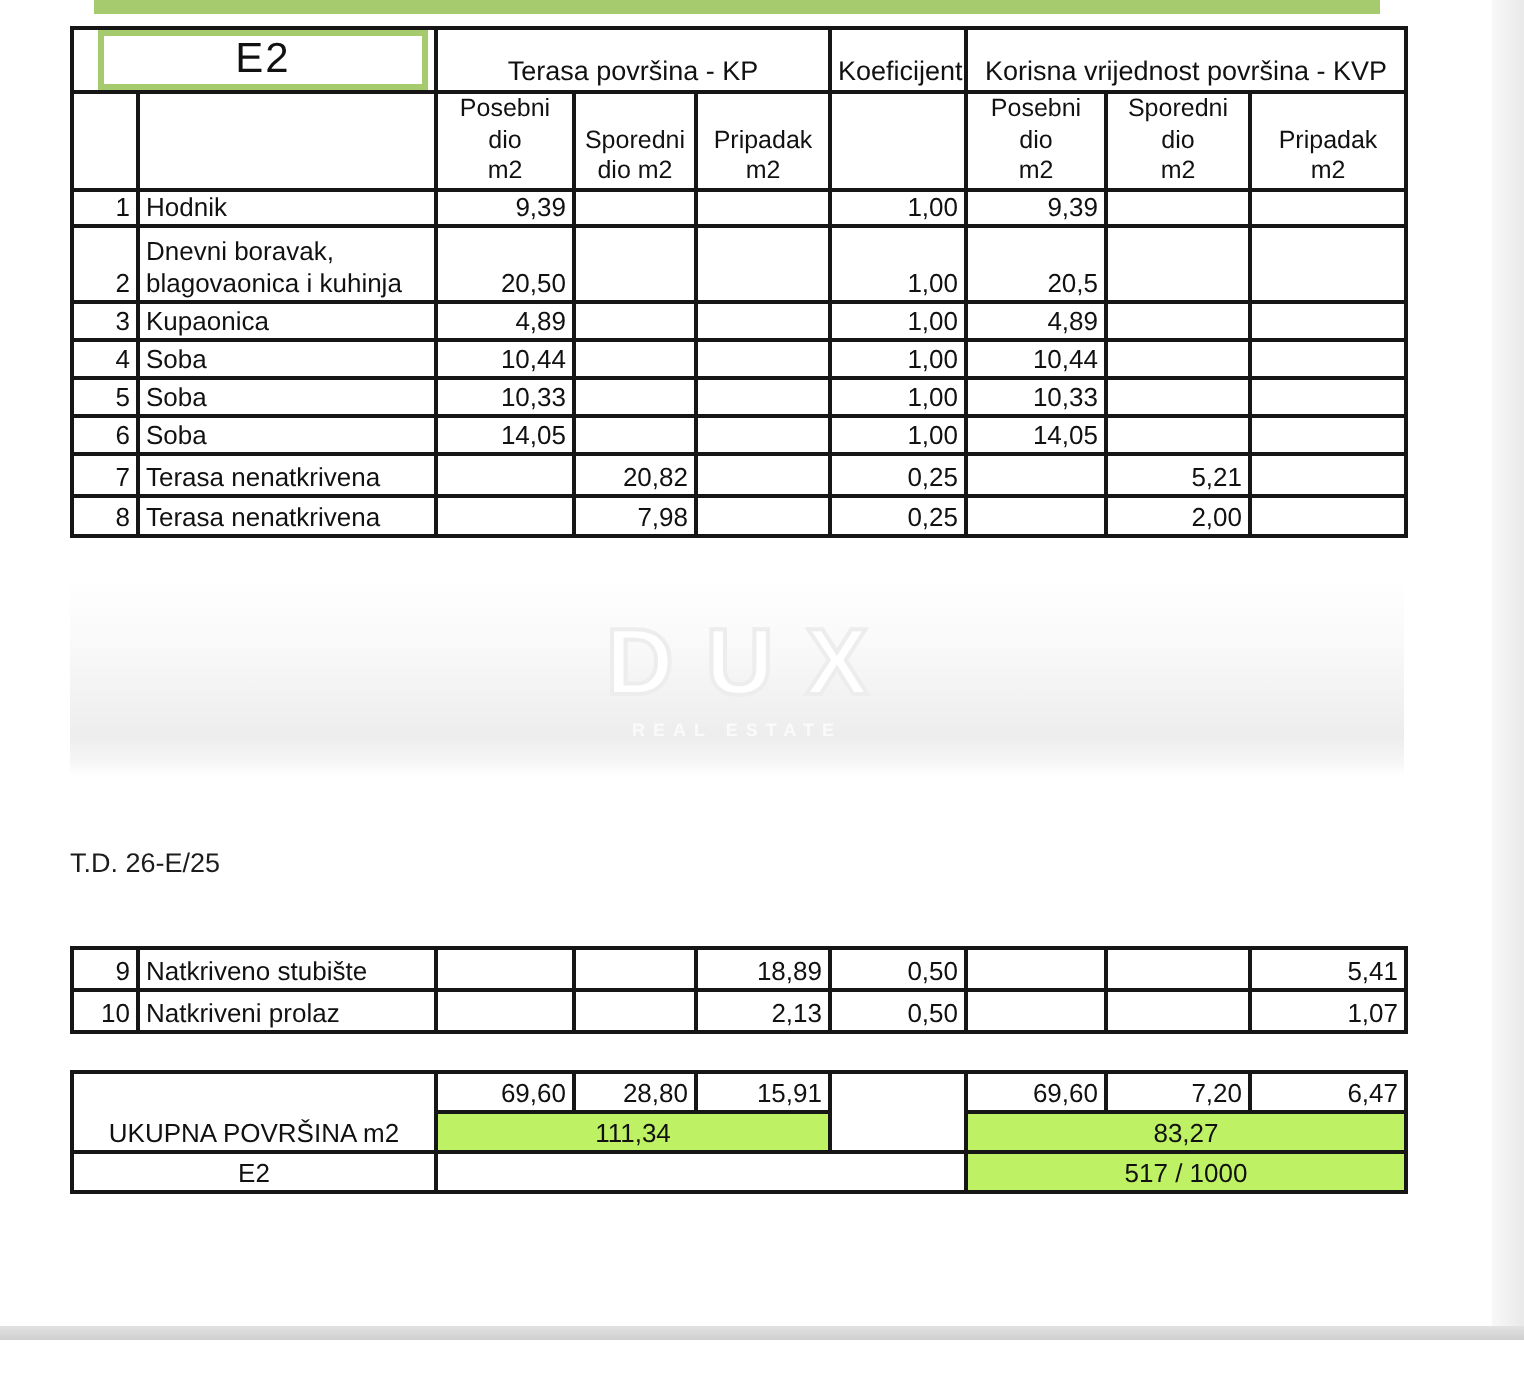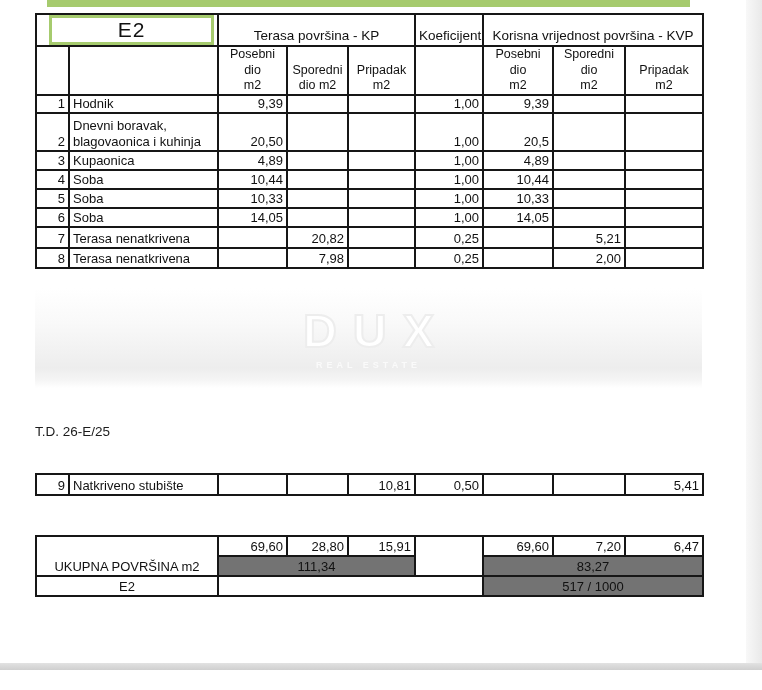--- a/index.html
+++ b/index.html
@@ -9,21 +9,21 @@
   
   table.tbl{border-collapse:collapse;table-layout:fixed;position:absolute;left:35px;width:667px;
             font-size:13px;color:#111;}
   table.tbl td{border:2px solid #161616;padding:0 3px;vertical-align:bottom;overflow:hidden;
                line-height:1.25;}
   td.num{text-align:right;padding-right:2px;}
   td.name{text-align:left;white-space:pre-line;padding-left:2px;margin-left:46px;}
   td.val{text-align:right;padding-right:4px;}
   td.sub{text-align:center;vertical-align:middle;white-space:pre-line;font-size:12.5px;line-height:1.2;}
   td.grp{text-align:center;vertical-align:middle;font-size:13.5px;}
-  td.gray{background:#737373;text-align:center;vertical-align:middle;}
+  td.gray{background:#bef264;text-align:center;vertical-align:middle;}
   td.blank{border:2px solid #161616;}
   
   td.e2td{border:none;padding:0;}
   .e2box{height:30px;margin-left:9px;border:3px solid #a6cb6e;box-sizing:border-box;
          display:flex;align-items:center;justify-content:center;font-size:21px;letter-spacing:1px;}
   tr.hr2 td.under-e2{border-top:none;}
   
   td.tot-label{text-align:center;vertical-align:top;padding:2px 0 0 3px;}
   td.e2c{text-align:center;vertical-align:middle;}
   
@@ -203,25 +203,36 @@
       <col style="width:70px">
         <col style="width:72px">
         <col style="width:78px">
     </colgroup>
     <tbody>
         <tr style="height:21px">
       <td class="num">9</td>
       <td class="name">Natkriveno stubište</td>
       <td class="val"></td>
       <td class="val"></td>
-      <td class="val">10,81</td>
+      <td class="val">18,89</td>
       <td class="val">0,50</td>
       <td class="val"></td>
       <td class="val"></td>
       <td class="val">5,41</td>
+    </tr>
+    <tr style="height:21px">
+      <td class="num">10</td>
+      <td class="name">Natkriveni prolaz</td>
+      <td class="val"></td>
+      <td class="val"></td>
+      <td class="val">2,13</td>
+      <td class="val">0,50</td>
+      <td class="val"></td>
+      <td class="val"></td>
+      <td class="val">1,07</td>
     </tr>
   </tbody>
     </table>
 
   <table class="tbl" style="top:535px">
     <colgroup>
       <col style="width:33px">
         <col style="width:149px">
       <col style="width:69px">
         <col style="width:61px">

